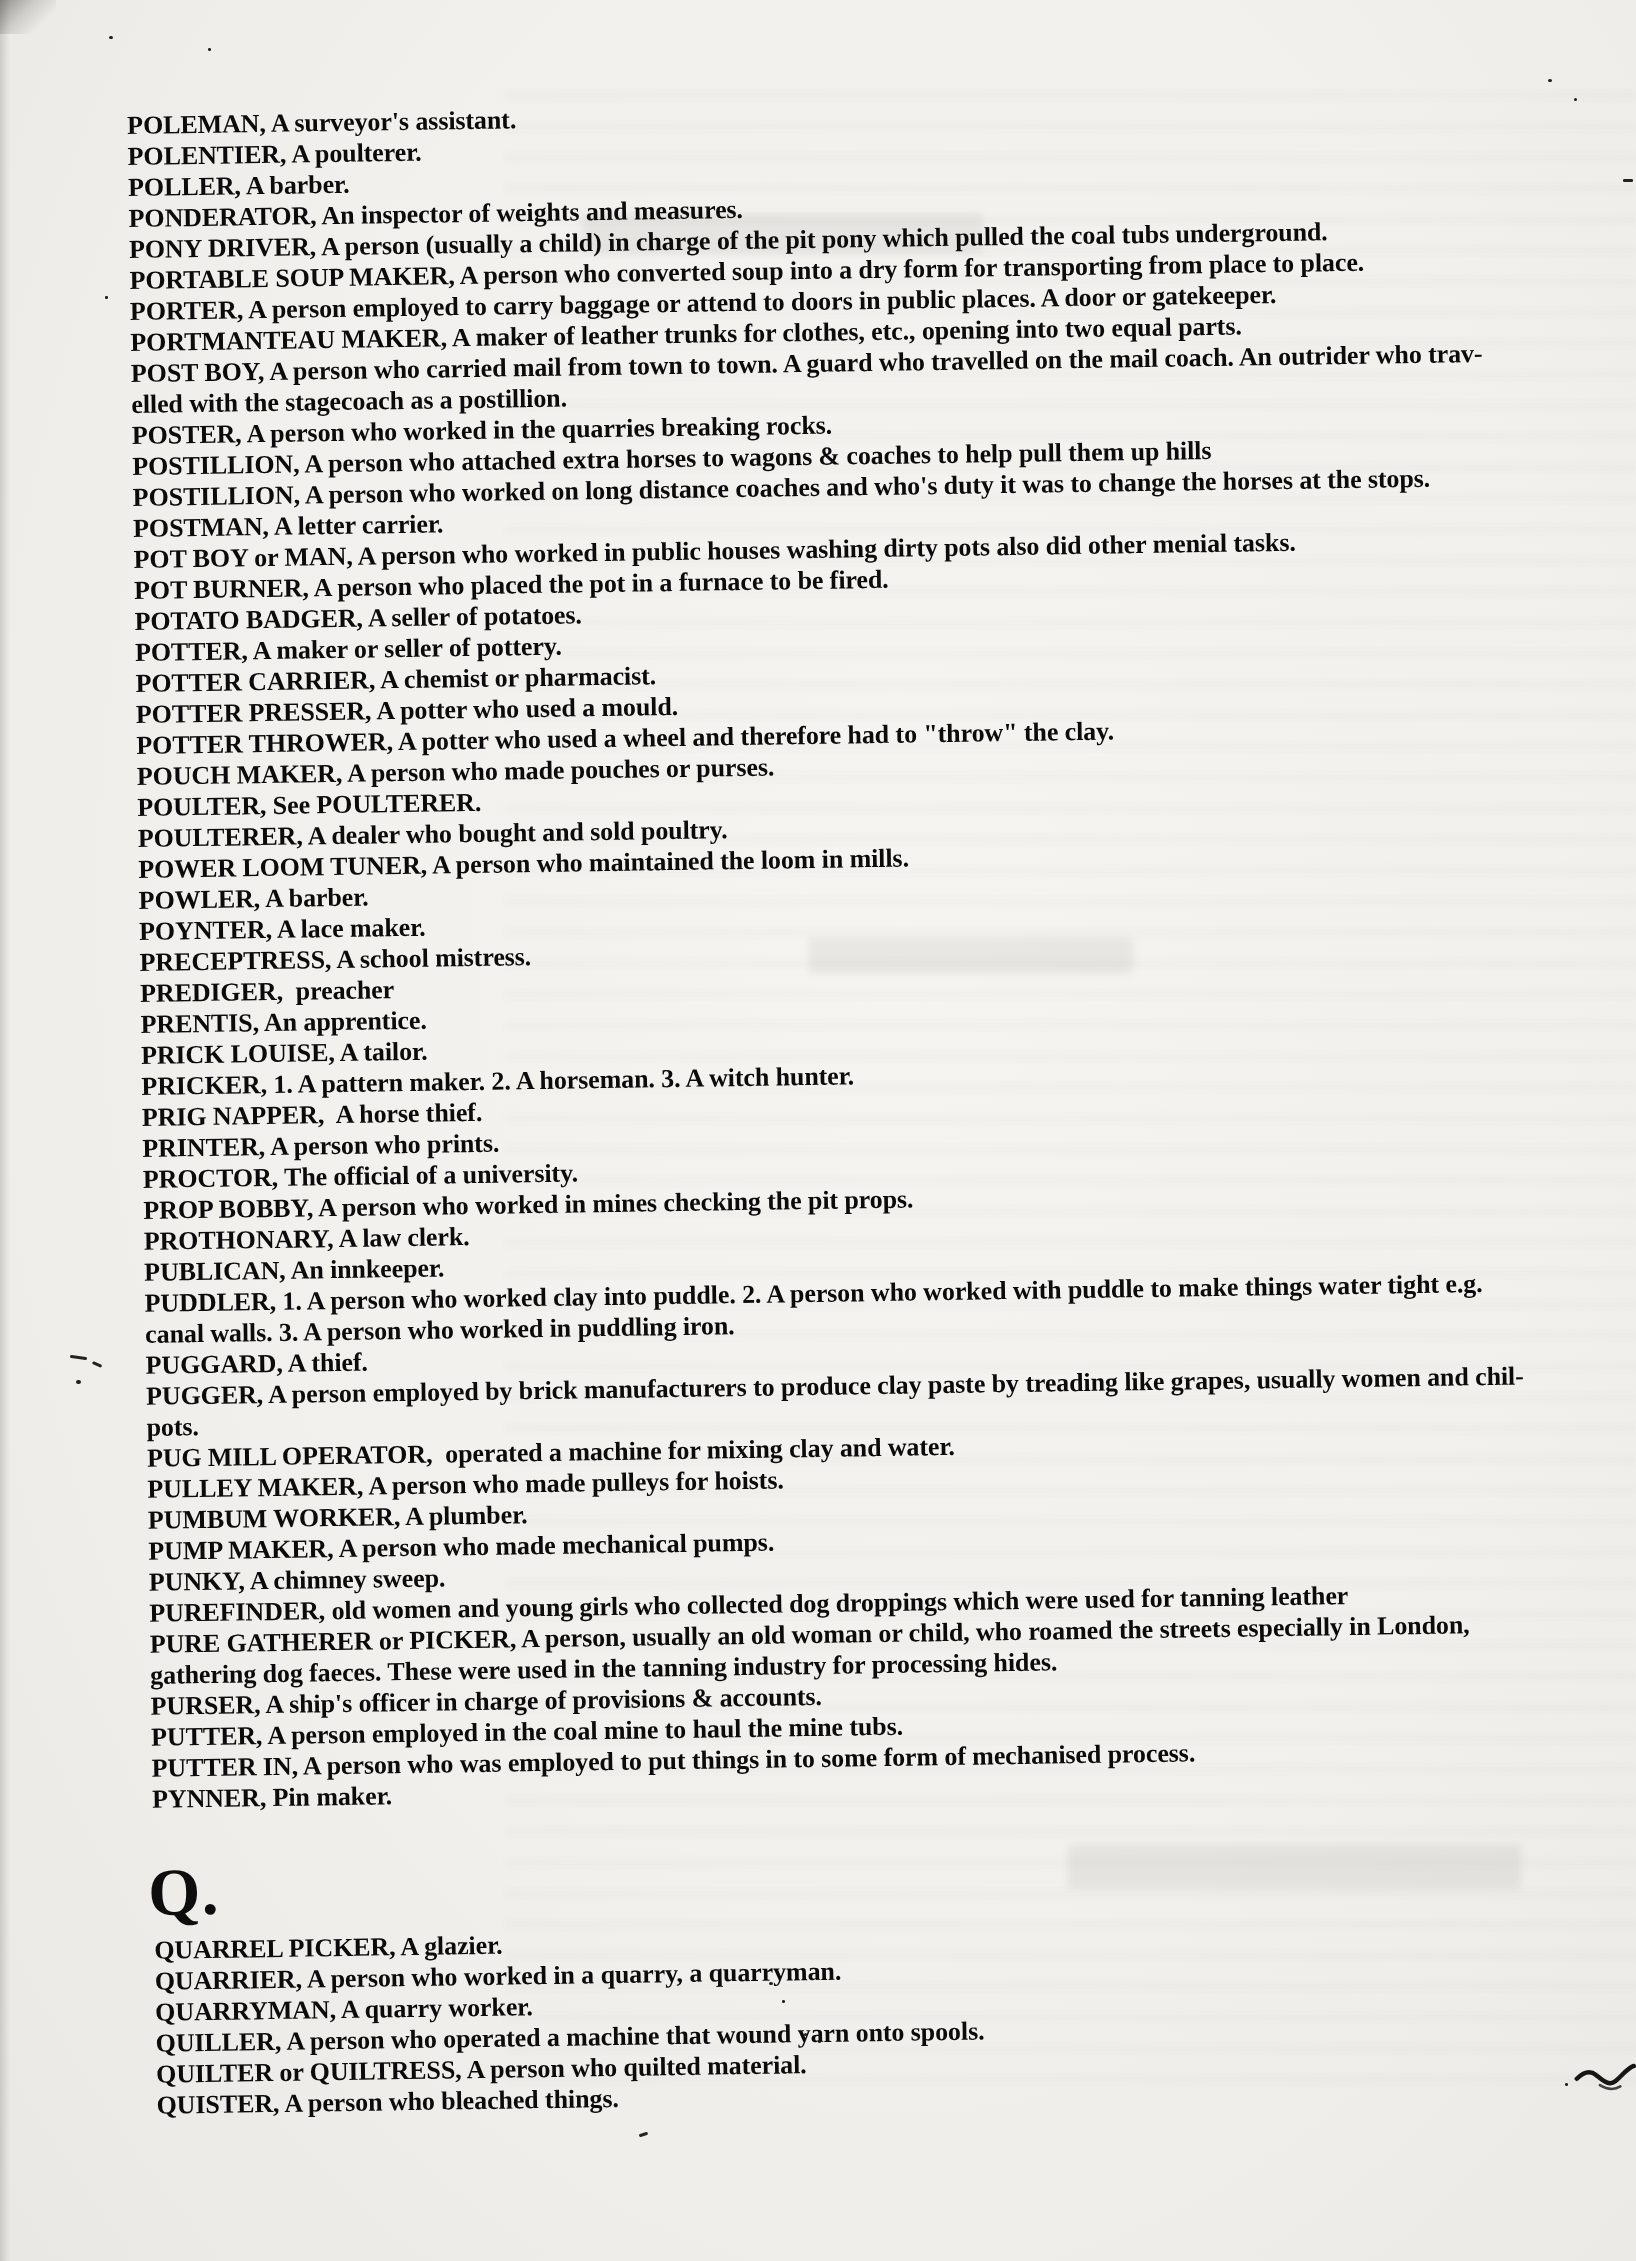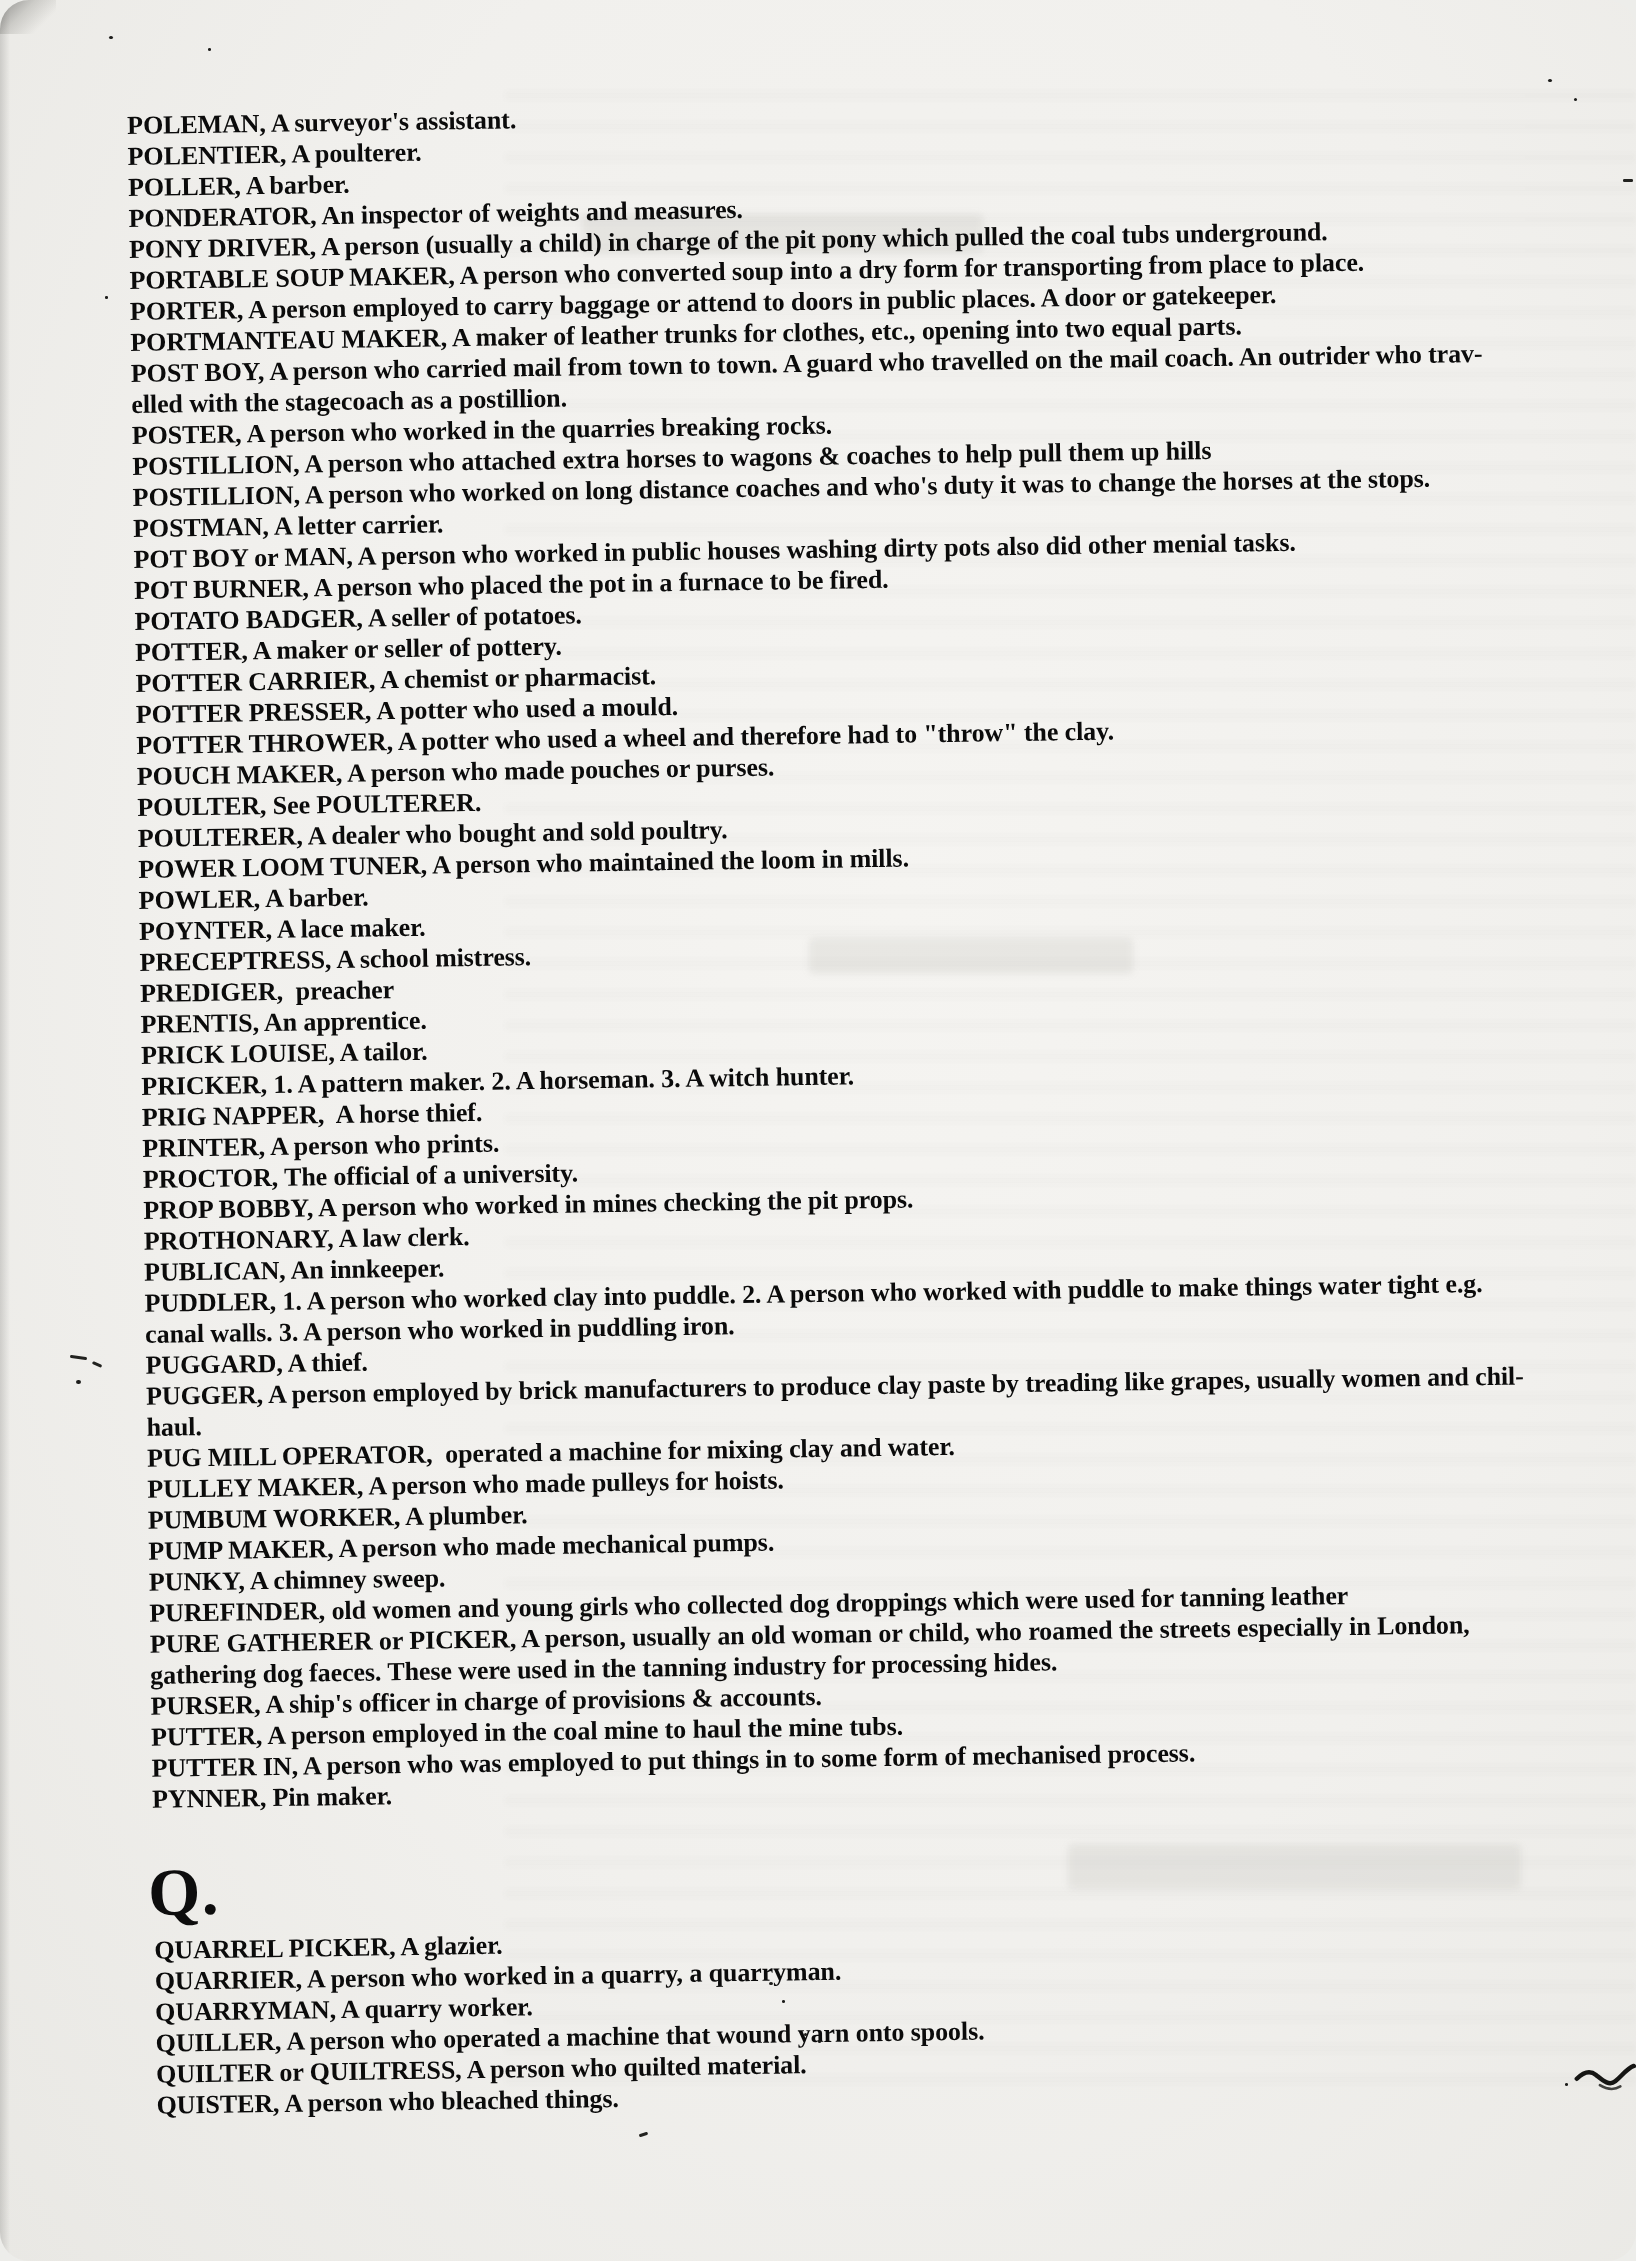--- a/index.html
+++ b/index.html
@@ -14,21 +14,20 @@
     font-family: "Liberation Serif", "DejaVu Serif", serif;
   }
   .page {
     position: relative;
     width: 1636px;
     height: 2261px;
     background:
       radial-gradient(ellipse at 55% 40%, #f5f4f1 0%, #f1f0ed 55%, #e9e8e4 100%);
     overflow: hidden;
     color: #0d0d0d;
-    border-radius: 29px;
   }
   
   .ghost-rows {
     position: absolute;
     top: 78px; left: 505px; right: 0; height: 2006px;
     background: repeating-linear-gradient(
       0deg,
       rgba(100,100,95,0.05) 0px, rgba(100,100,95,0.05) 9px,
       transparent 9px, transparent 31px);
     filter: blur(2.6px);
@@ -147,21 +146,21 @@
         <div class="line" style="color: rgb(11, 11, 11);"><span class="term">PRIG NAPPER,</span><span class="def">  A horse thief.</span></div>
         <div class="line" style="color: rgb(11, 11, 11);"><span class="term">PRINTER,</span><span class="def"> A person who prints.</span></div>
         <div class="line" style="color: rgb(11, 11, 11);"><span class="term">PROCTOR,</span><span class="def"> The official of a university.</span></div>
         <div class="line" style="color: rgb(11, 11, 11);"><span class="term">PROP BOBBY,</span><span class="def"> A person who worked in mines checking the pit props.</span></div>
         <div class="line" style="color: rgb(11, 11, 11);"><span class="term">PROTHONARY,</span><span class="def"> A law clerk.</span></div>
         <div class="line" style="color: rgb(11, 11, 11);"><span class="term">PUBLICAN,</span><span class="def"> An innkeeper.</span></div>
         <div class="line" style="color: rgb(11, 11, 11);"><span class="term">PUDDLER,</span><span class="def"> 1. A person who worked clay into puddle. 2. A person who worked with puddle to make things water tight e.g.</span></div>
         <div class="line" style="color: rgb(11, 11, 11);"><span class="term"></span><span class="def">canal walls. 3. A person who worked in puddling iron.</span></div>
         <div class="line" style="color: rgb(11, 11, 11);"><span class="term">PUGGARD,</span><span class="def"> A thief.</span></div>
         <div class="line" style="color: rgb(11, 11, 11);"><span class="term">PUGGER,</span><span class="def"> A person employed by brick manufacturers to produce clay paste by treading like grapes, usually women and chil-</span></div>
-        <div class="line" style="color: rgb(11, 11, 11);"><span class="term"></span><span class="def">haul.</span></div>
+        <div class="line" style="color: rgb(11, 11, 11);"><span class="term"></span><span class="def">pots.</span></div>
         <div class="line" style="color: rgb(11, 11, 11);"><span class="term">PUG MILL OPERATOR,</span><span class="def">  operated a machine for mixing clay and water.</span></div>
         <div class="line" style="color: rgb(11, 11, 11);"><span class="term">PULLEY MAKER,</span><span class="def"> A person who made pulleys for hoists.</span></div>
         <div class="line" style="color: rgb(11, 11, 11);"><span class="term">PUMBUM WORKER,</span><span class="def"> A plumber.</span></div>
         <div class="line" style="color: rgb(11, 11, 11);"><span class="term">PUMP MAKER,</span><span class="def"> A person who made mechanical pumps.</span></div>
         <div class="line" style="color: rgb(11, 11, 11);"><span class="term">PUNKY,</span><span class="def"> A chimney sweep.</span></div>
         <div class="line" style="color: rgb(11, 11, 11);"><span class="term">PUREFINDER,</span><span class="def"> old women and young girls who collected dog droppings which were used for tanning leather</span></div>
         <div class="line" style="color: rgb(11, 11, 11);"><span class="term">PURE GATHERER or PICKER,</span><span class="def"> A person, usually an old woman or child, who roamed the streets especially in London,</span></div>
         <div class="line" style="color: rgb(11, 11, 11);"><span class="term"></span><span class="def">gathering dog faeces. These were used in the tanning industry for processing hides.</span></div>
         <div class="line" style="color: rgb(11, 11, 11);"><span class="term">PURSER,</span><span class="def"> A ship's officer in charge of provisions &amp; accounts.</span></div>
         <div class="line" style="color: rgb(11, 11, 11);"><span class="term">PUTTER,</span><span class="def"> A person employed in the coal mine to haul the mine tubs.</span></div>

